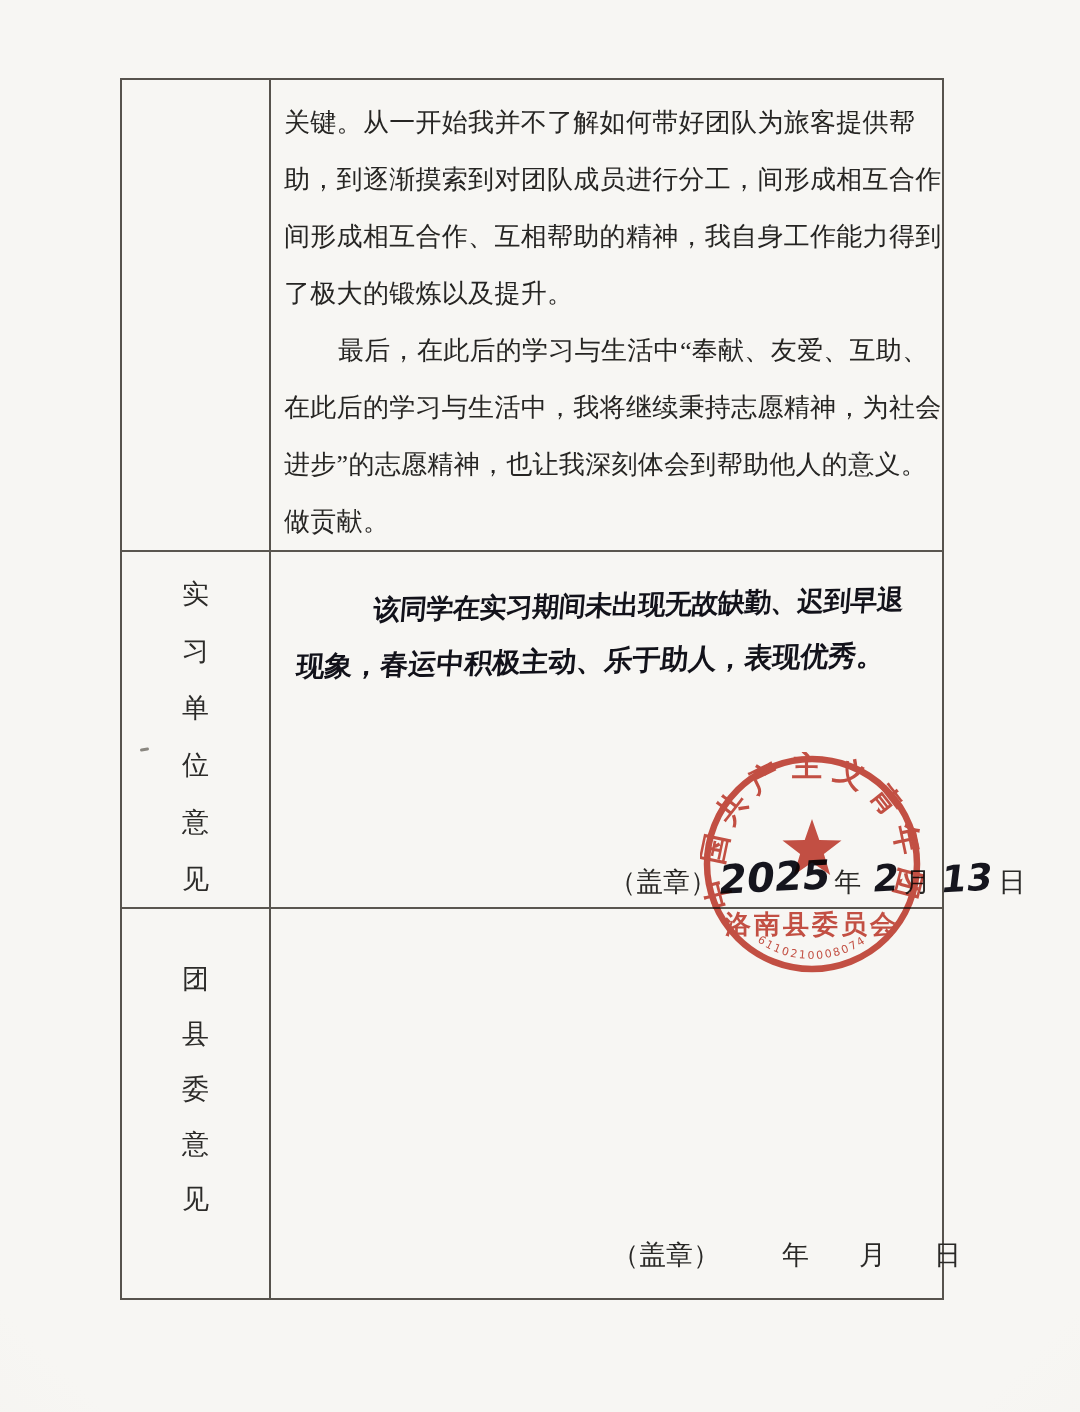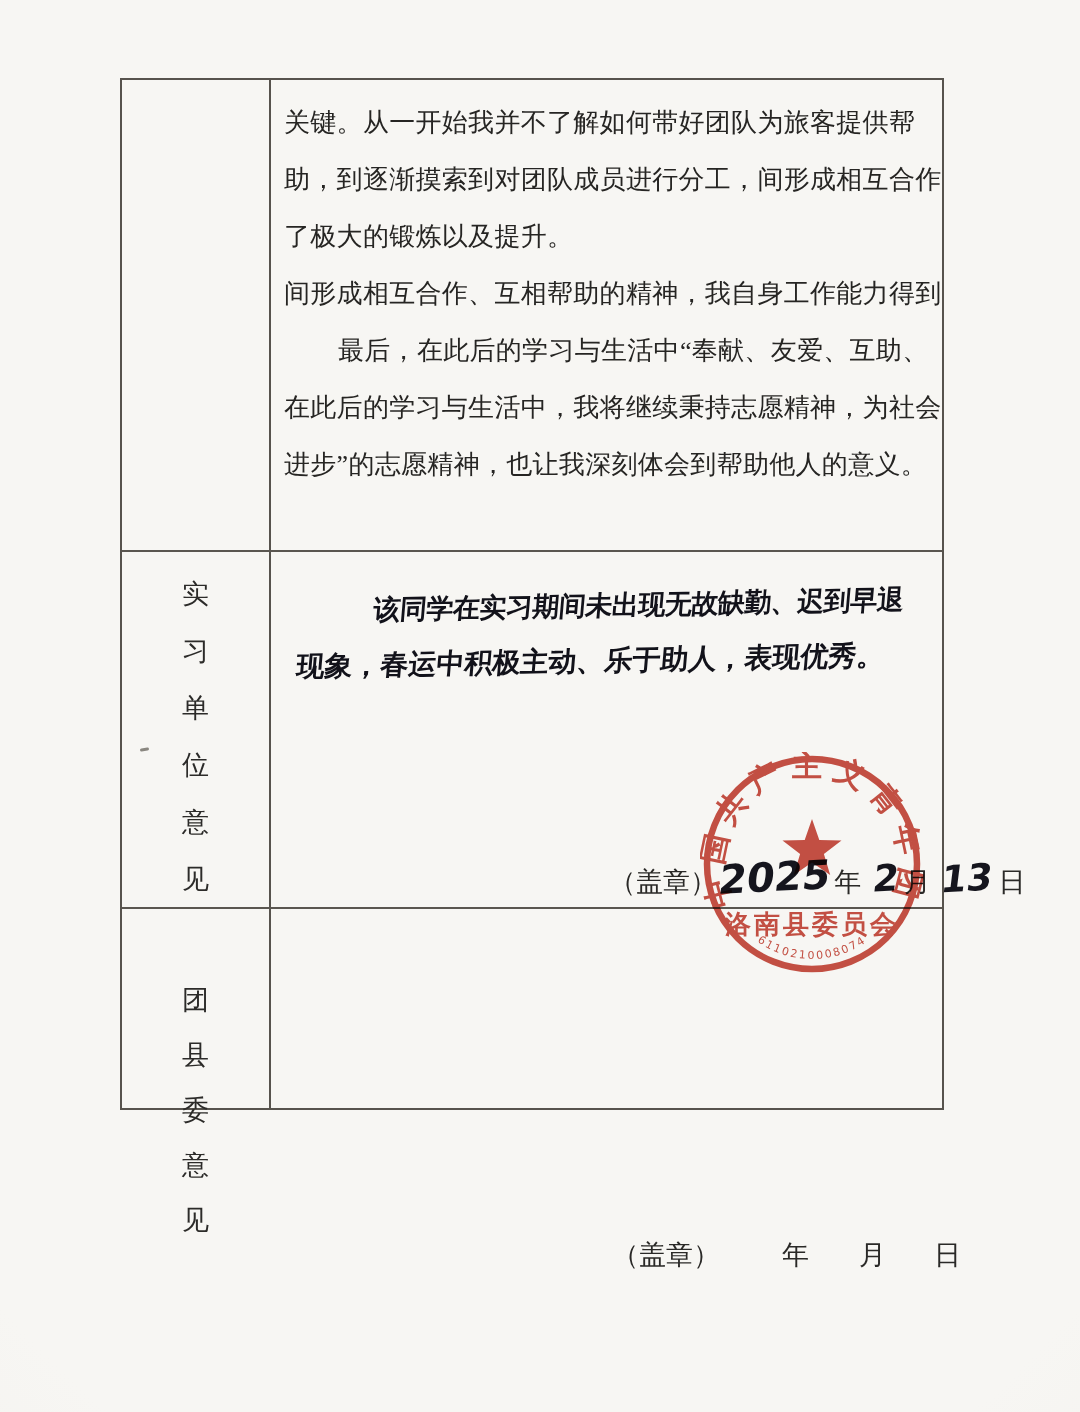--- a/index.html
+++ b/index.html
@@ -7,21 +7,21 @@
   body {
     position: relative;
     font-family: "Liberation Serif", "DejaVu Serif", serif;
     background: radial-gradient(ellipse 120% 110% at 50% 45%, #f7f6f3 60%, #eeece8 100%);
     color: #2a2927;
     overflow: hidden;
   }
   .table {
     position: absolute;
     left: 120px; top: 78px;
-    width: 824px; height: 1032px;
+    width: 824px; height: 1222px;
     border: 2px solid #57534d;
   }
   .vline {
     position: absolute;
     left: 147px; top: 0; bottom: 0;
     width: 2px;
     background: #57534d;
   }
   .hline { position: absolute; left: 0; right: 0; height: 2px; background: #5a5650; }
   .hline.h1 { top: 470px; }
@@ -48,21 +48,21 @@
   .label-cell.unit { top: 470px; height: 357px; }
   .label-cell.committee { top: 827px; height: 395px; }
   .vlabel {
     width: 28px; margin: 0 auto;
     font-size: 27px;
     text-align: center;
     word-break: break-all;
     color: #2c2b29;
   }
   .unit .vlabel { padding-top: 16px; line-height: 57px; }
-  .committee .vlabel { padding-top: 66px; line-height: 55px; }
+  .committee .vlabel { padding-top: 45px; line-height: 55px; }
 
   
   .hand {
     font-family: "DejaVu Sans", sans-serif;
     font-weight: 600;
     color: #12121a;
     transform: rotate(-1.1deg) skewX(-6deg);
     transform-origin: left bottom;
     white-space: nowrap;
   }
@@ -110,25 +110,26 @@
 <body>
 
 <div class="table">
   <div class="vline"></div>
   <div class="hline h1"></div>
   <div class="hline h2"></div>
 
   <div class="report">
     <div class="rline">关键。从一开始我并不了解如何带好团队为旅客提供帮</div>
     <div class="rline">助，到逐渐摸索到对团队成员进行分工，间形成相互合作</div>
+    <div class="rline">间形成相互合作、互相帮助的精神，我自身工作能力得到</div>
     <div class="rline">了极大的锻炼以及提升。</div>
-    <div class="rline">间形成相互合作、互相帮助的精神，我自身工作能力得到</div>
     <div class="rline indent">最后，在此后的学习与生活中“奉献、友爱、互助、</div>
     <div class="rline">在此后的学习与生活中，我将继续秉持志愿精神，为社会</div>
     <div class="rline">进步”的志愿精神，也让我深刻体会到帮助他人的意义。</div>
+    <div class="rline">做贡献。</div>
   </div>
 
   <div class="label-cell unit">
     <div class="vlabel">实习单位意见</div>
   </div>
   <div class="hand comment-l1">该同学在实习期间未出现无故缺勤、迟到早退</div>
   <div class="hand comment-l2">现象，春运中积极主动、乐于助人，表现优秀。</div>
 
   <div class="dateline unit-date">
     <span>（盖章）</span>

